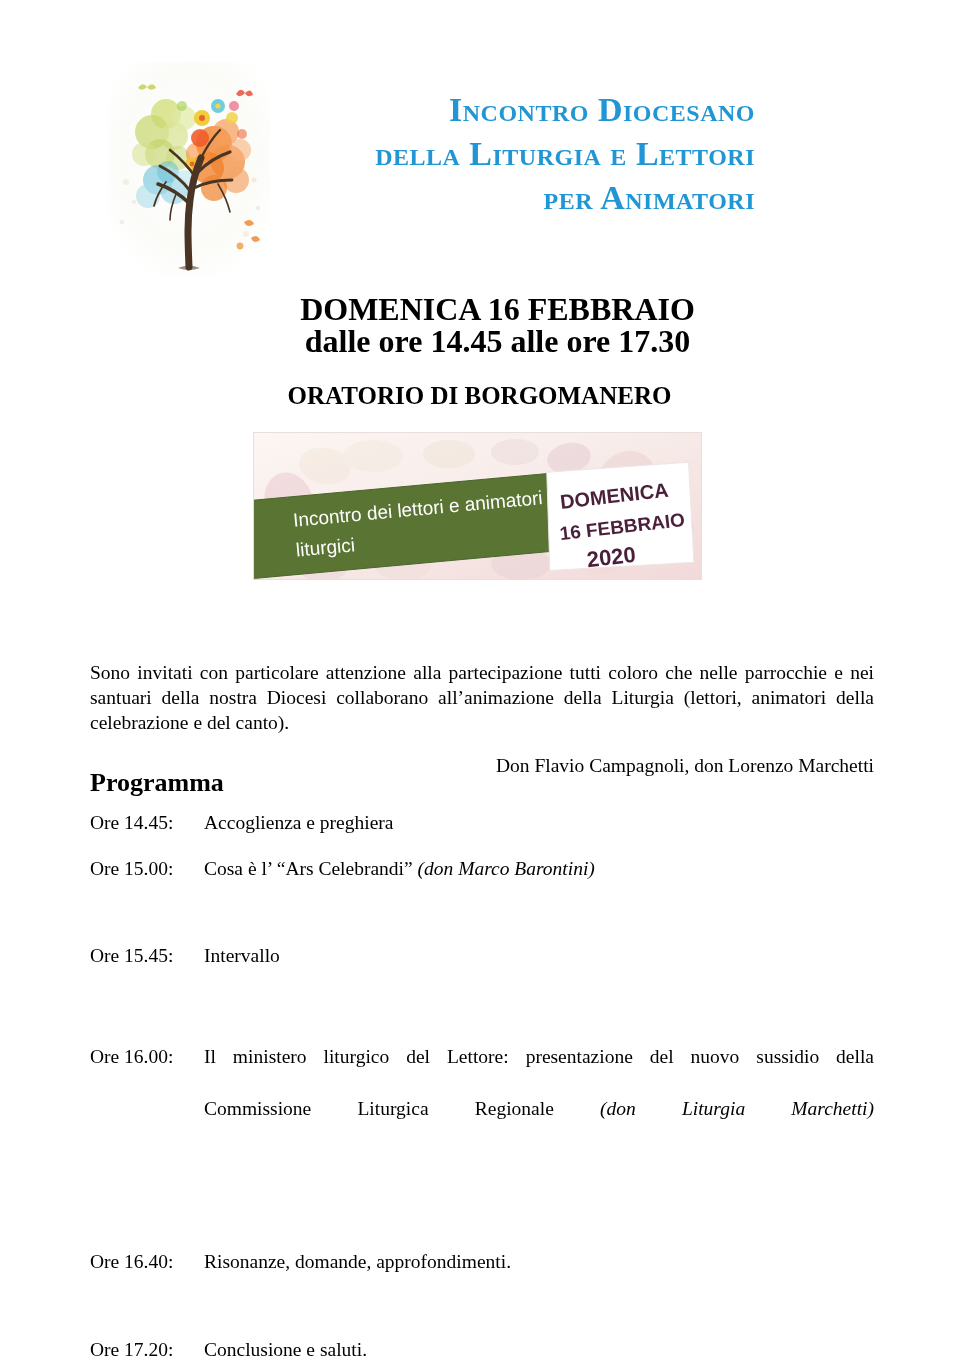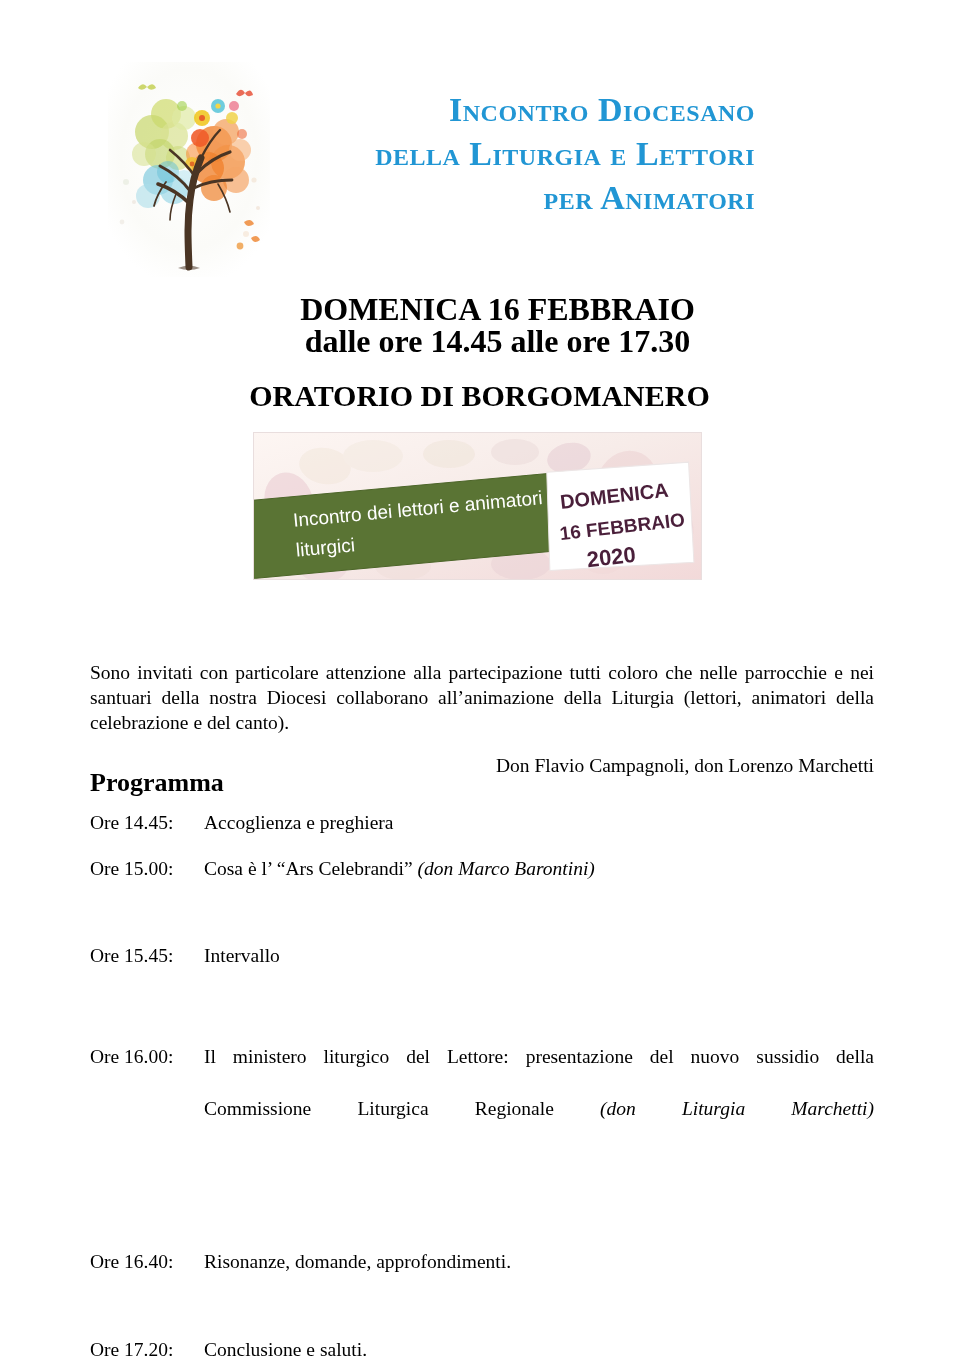--- a/index.html
+++ b/index.html
@@ -72,21 +72,21 @@
   .where-block {
     position: absolute;
     left: 0;
     top: 380px;
     width: 959px;
     text-align: center;
   }
   .where-line {
     display: block;
     font-weight: bold;
-    font-size: 30px;
+    font-size: 25px;
     line-height: 32px;
     color: #000;
   }
 
   
   .banner {
     position: absolute;
     left: 253px;
     top: 432px;
     width: 449px;

